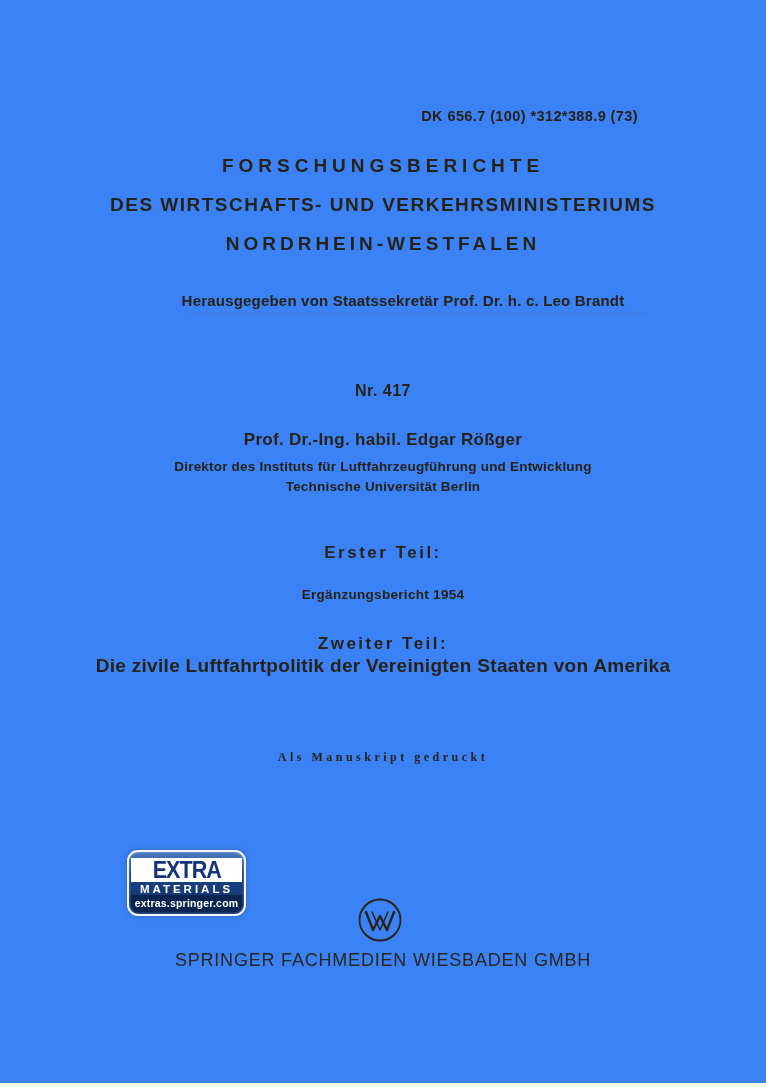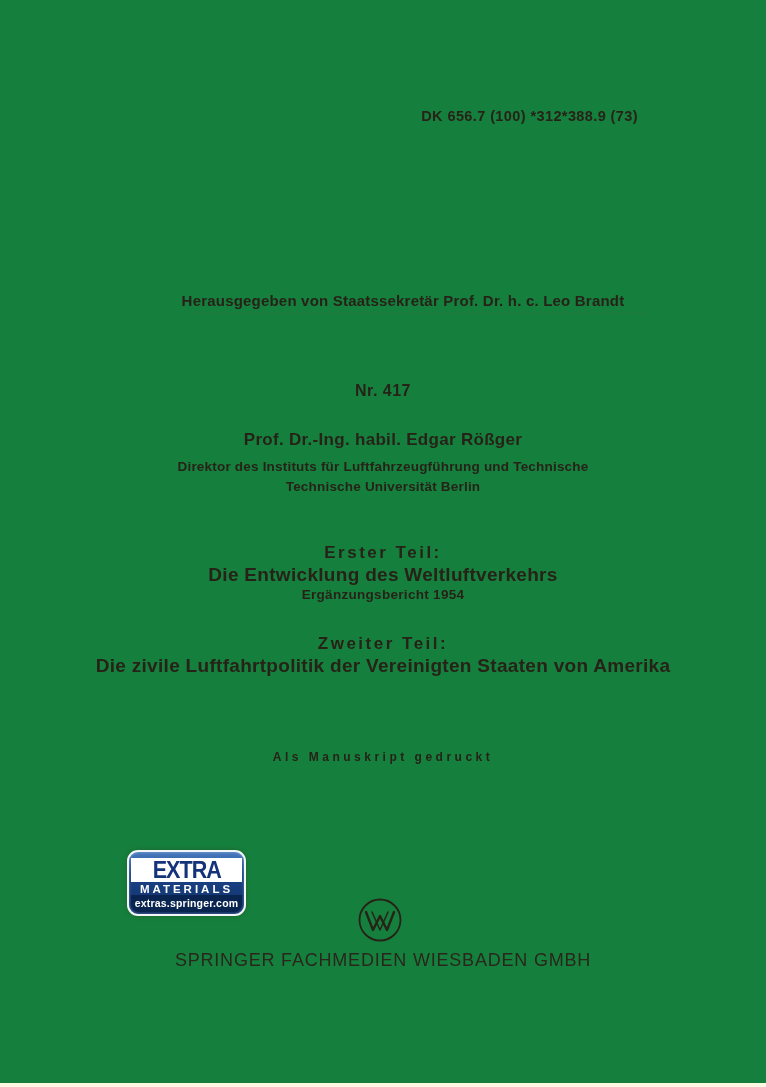--- a/index.html
+++ b/index.html
@@ -1,20 +1,20 @@
 <!DOCTYPE html>
 <html><head>
 <meta charset="utf-8">
 <style>
   html,body{margin:0;padding:0;background:#e8e4d6;}
   .page{
     position:relative;
     width:766px;height:1087px;
     margin:0 auto;
-    background:#15803d;
+    background:#3b82f6;
     color:#272218;
     font-family:"Liberation Sans",sans-serif;
     overflow:hidden;
   }
   .abs{position:absolute;left:0;width:100%;text-align:center;}
   .dk{
     position:absolute;top:108px;right:128px;
     font-size:14.5px;font-weight:bold;letter-spacing:0.4px;
     text-align:right;
   }
@@ -32,21 +32,21 @@
   .author-name{top:430px;font-size:17px;font-weight:bold;letter-spacing:0.3px;}
   .author-role{top:459px;font-size:13.5px;font-weight:bold;letter-spacing:0.2px;}
   .author-inst{top:479px;font-size:13.5px;font-weight:bold;letter-spacing:0.2px;}
   .part-label{font-size:17px;font-weight:bold;letter-spacing:2.5px;}
   .part1-label{top:543px;}
   .part-title{font-size:19px;font-weight:bold;letter-spacing:0.3px;}
   .part1-title{top:564px;}
   .part1-sub{top:587px;font-size:13.5px;font-weight:bold;letter-spacing:0.3px;}
   .part2-label{top:634px;}
   .part2-title{top:655px;}
-  .print-note{top:750px;font-size:12px;font-weight:bold;letter-spacing:3.5px;}
+  .print-note{top:750px;font-size:12px;font-weight:bold;letter-spacing:3.5px;font-family:Liberation Serif, serif;}
 
   
   .badge{
     position:absolute;top:850px;left:127px;width:119px;height:66px;
     border-radius:11px;
     background:linear-gradient(180deg,#4a7cc0 0%,#1c4489 35%,#0f2f66 100%);
     border:2px solid #f2f5fa;
     box-shadow:0 0 5px rgba(60,50,10,0.35), inset 0 0 3px rgba(255,255,255,0.35);
     box-sizing:border-box;
   }
@@ -76,32 +76,36 @@
   .publisher{top:950px;font-size:18px;font-weight:normal;letter-spacing:0.8px;color:#2a261c;}
   .bottom-edge{position:absolute;bottom:0;left:0;width:100%;height:4px;background:#fdf8e2;}
 </style>
 </head>
 <body>
 
 <div class="page">
 
   <div class="dk">DK 656.7 (100) *312*388.9 (73)</div>
 
+  <div class="series">
+    <div class="l l1">FORSCHUNGSBERICHTE</div>
+    <div class="l l2">DES WIRTSCHAFTS- UND VERKEHRSMINISTERIUMS</div>
+    <div class="l l3">NORDRHEIN-WESTFALEN</div>
+  </div>
 
   <div class="abs editor">Herausgegeben von Staatssekretär Prof. Dr. h. c. Leo Brandt</div>
   <div class="rule"></div>
 
   <div class="abs nr">Nr. 417</div>
 
   <div class="abs author-name">Prof. Dr.-Ing. habil. Edgar Rößger</div>
-  <div class="abs author-role">Direktor des Instituts für Luftfahrzeugführung und Technische</div>
+  <div class="abs author-role">Direktor des Instituts für Luftfahrzeugführung und Entwicklung</div>
   <div class="abs author-inst">Technische Universität Berlin</div>
 
   <div class="abs part-label part1-label">Erster Teil:</div>
-  <div class="abs part-title part1-title">Die Entwicklung des Weltluftverkehrs</div>
   <div class="abs part1-sub">Ergänzungsbericht 1954</div>
 
   <div class="abs part-label part2-label">Zweiter Teil:</div>
   <div class="abs part-title part2-title">Die zivile Luftfahrtpolitik der Vereinigten Staaten von Amerika</div>
 
   <div class="abs print-note">Als Manuskript gedruckt</div>
 
   <div class="badge">
     <div class="badge-white-band">
       <span class="badge-extra">EXTRA</span>

